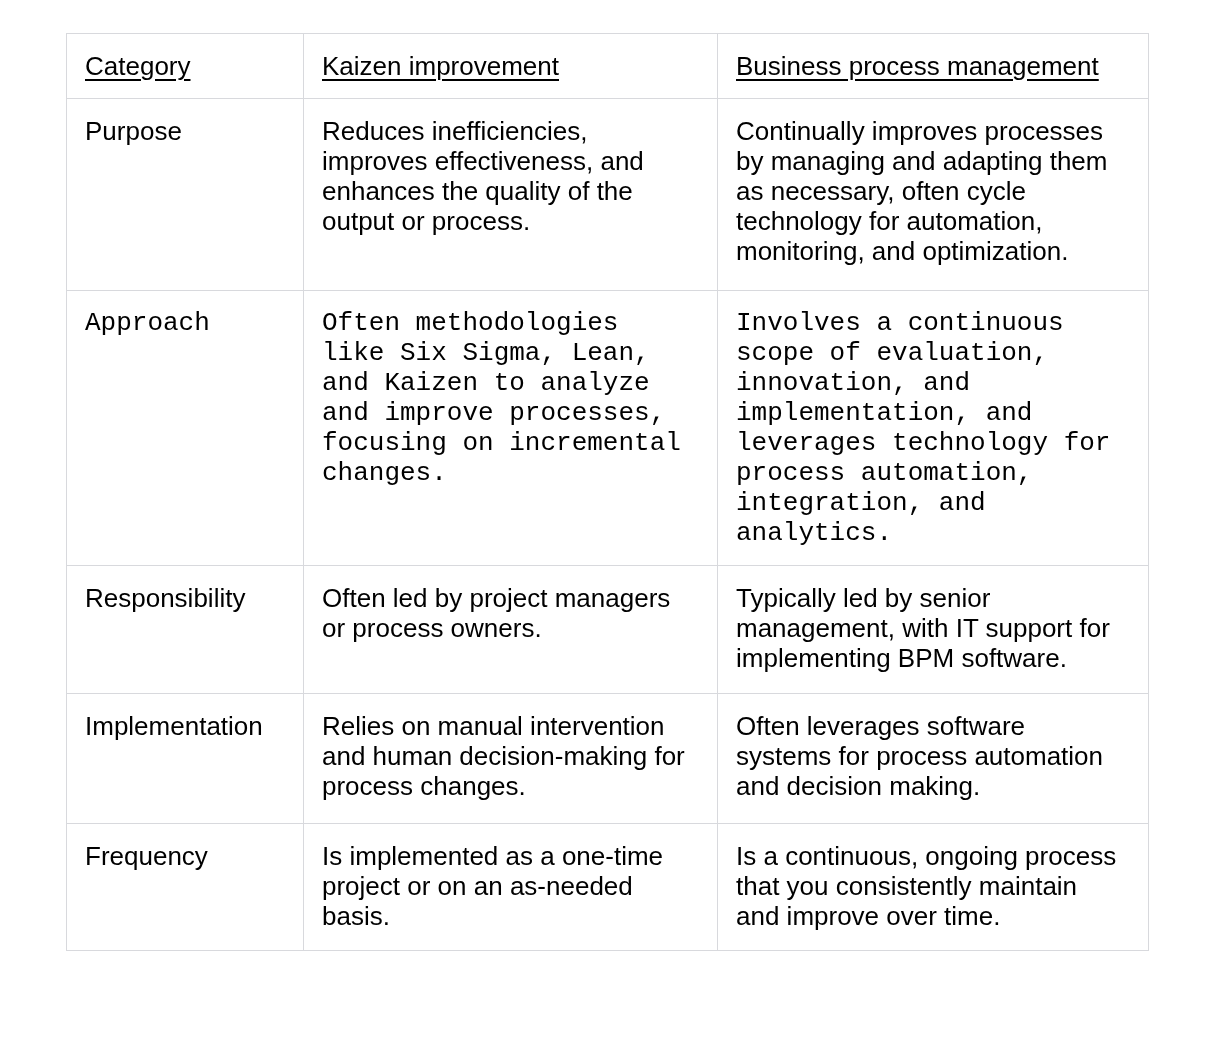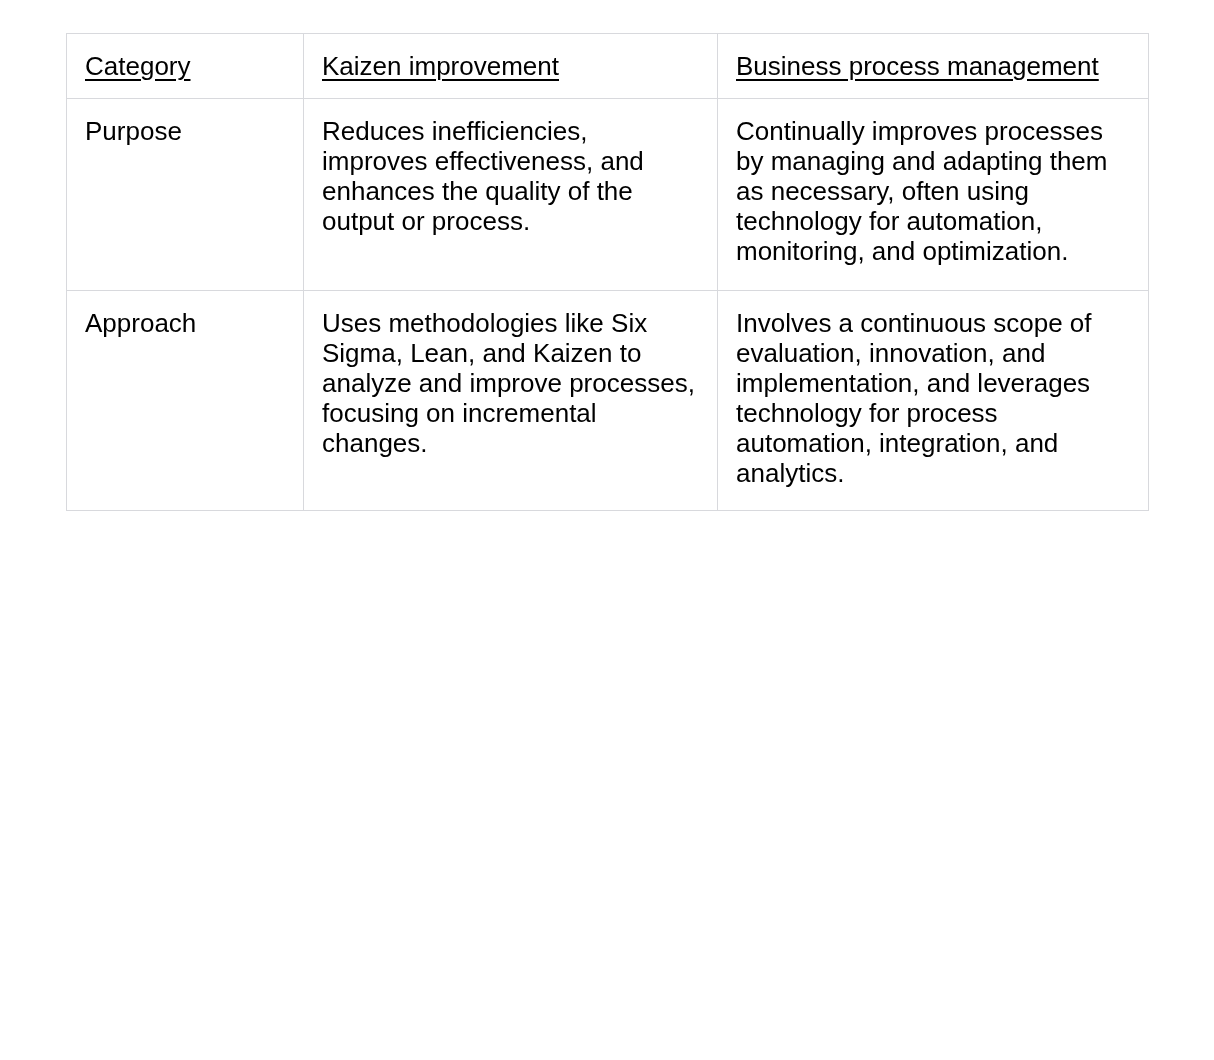--- a/index.html
+++ b/index.html
@@ -35,21 +35,21 @@
     font-weight: 700;
     text-decoration: underline;
     text-decoration-thickness: 2px;
     text-underline-offset: 4px;
     white-space: nowrap;
   }
   td.row-label { font-weight: 700; }
 
   tr.r-header { height: 65px; }
   tr.r-purpose { height: 192px; }
-  tr.r-approach { height: 220px; }
+  tr.r-approach { height: 220px; font-family: Liberation Mono, monospace; }
   tr.r-scope { height: 127px; }
   tr.r-responsibility { height: 128px; }
   tr.r-implementation { height: 130px; }
   tr.r-frequency { height: 127px; }
 </style>
 </head>
 <body>
 
 <div class="doc-canvas">
   <table class="cmp">
@@ -62,22 +62,37 @@
       <tr class="r-header">
         <th class="col-header c1">Category</th>
         <th class="col-header c2">Kaizen improvement</th>
         <th class="col-header c3">Business process management</th>
       </tr>
     </thead>
     <tbody>
       <tr class="r-purpose">
         <td class="row-label c1">Purpose</td>
         <td class="c2">Reduces inefficiencies, improves effectiveness, and enhances the quality of the output or process.</td>
-        <td class="c3">Continually improves processes by managing and adapting them as necessary, often using technology for automation, monitoring, and optimization.</td>
+        <td class="c3">Continually improves processes by managing and adapting them as necessary, often cycle technology for automation, monitoring, and optimization.</td>
       </tr>
       <tr class="r-approach">
         <td class="row-label c1">Approach</td>
-        <td class="c2">Uses methodologies like Six Sigma, Lean, and Kaizen to analyze and improve processes, focusing on incremental changes.</td>
+        <td class="c2">Often methodologies like Six Sigma, Lean, and Kaizen to analyze and improve processes, focusing on incremental changes.</td>
         <td class="c3">Involves a continuous scope of evaluation, innovation, and implementation, and leverages technology for process automation, integration, and analytics.</td>
+      </tr>
+      <tr class="r-responsibility">
+        <td class="row-label c1">Responsibility</td>
+        <td class="c2">Often led by project managers or process owners.</td>
+        <td class="c3">Typically led by senior management, with IT support for implementing BPM software.</td>
+      </tr>
+      <tr class="r-implementation">
+        <td class="row-label c1">Implementation</td>
+        <td class="c2">Relies on manual intervention and human decision-making for process changes.</td>
+        <td class="c3">Often leverages software systems for process automation and decision making.</td>
+      </tr>
+      <tr class="r-frequency">
+        <td class="row-label c1">Frequency</td>
+        <td class="c2">Is implemented as a one-time project or on an as-needed basis.</td>
+        <td class="c3">Is a continuous, ongoing process that you consistently maintain and improve over time.</td>
       </tr>
     </tbody>
   </table>
 </div>
 
 </body></html>

